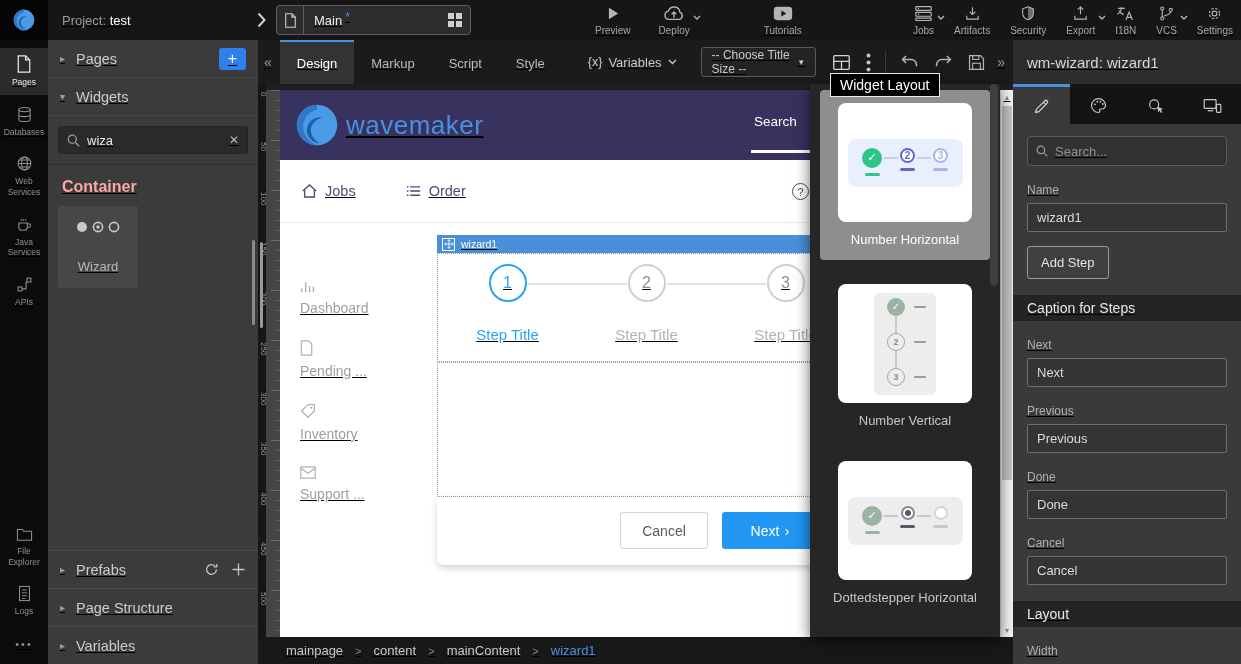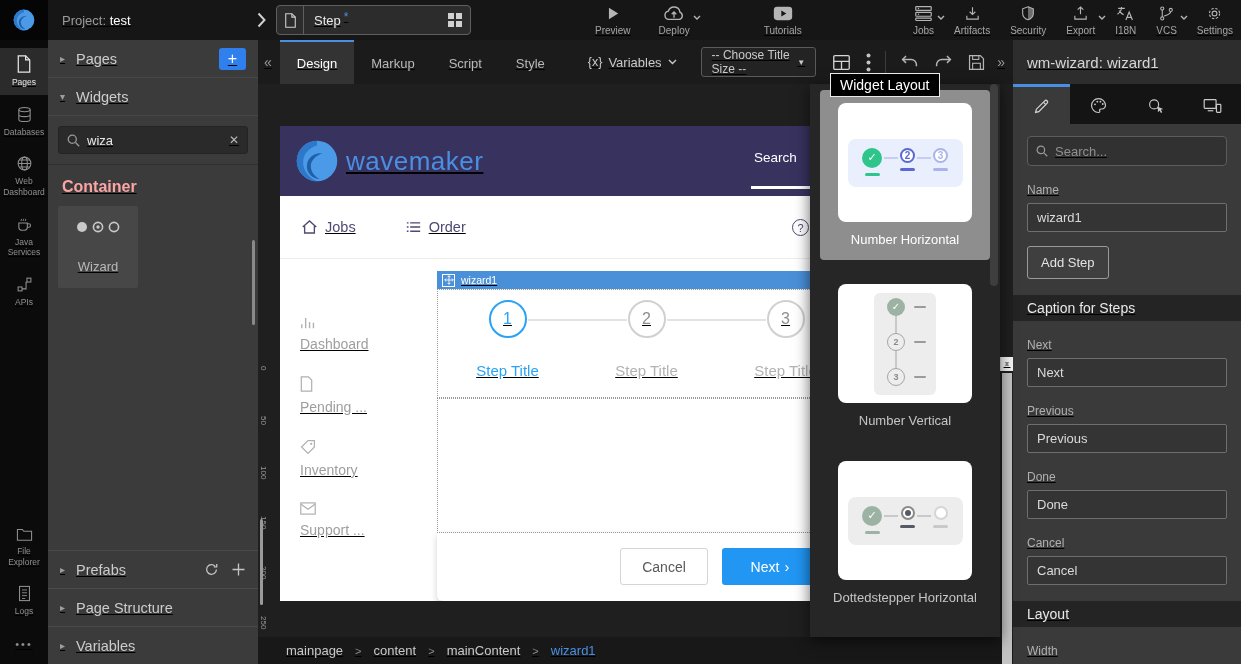--- a/index.html
+++ b/index.html
@@ -65,21 +65,21 @@
 .ct-vars { display:flex; align-items:center; gap:6px; margin-left:26px; color:#c9c9c9; font-size:13px; cursor:pointer; }
 .ct-vars .vx { font-size:12.5px; color:#c9c9c9; }
 .ct-select { margin-left:24px; width:160px; height:30px; background:#232323; border:1px solid #5a5a5a; border-radius:3px; display:flex; align-items:center; padding:0 10px; color:#c9c9c9; font-size:12px; cursor:pointer; }
 .ct-select .caret { margin-left:auto; font-size:8px; color:#c9c9c9; }
 .ct-icons { display:flex; align-items:center; gap:7px; margin-left:12px; }
 .ct-icon { padding:4px; cursor:pointer; }
 .ct-div { width:1px; height:22px; background:#3c3c3c; margin:0 3px; }
 .ct-expand { margin-left:auto; color:#9a9a9a; font-size:14px; padding:0 8px; cursor:pointer; }
 
 
-.canvas-area { flex:1; background:#1f1f1f; display:flex; position:relative; min-height:0;align-items:center; }
+.canvas-area { flex:1; background:#1f1f1f; display:flex; position:relative; min-height:0; }
 .canvas-gutter { width:8px; background:#161616; position:relative; flex:none; }
 .gutter-thumb { position:absolute; left:2px; top:158px; width:3px; height:86px; background:#9a9a9a; border-radius:2px; }
 .ruler { width:14px; margin-top:6px; flex:none; position:relative;
   background:
     repeating-linear-gradient(to bottom, #6e6e6e 0 1px, transparent 1px 50px) right top / 9px 100% no-repeat,
     repeating-linear-gradient(to bottom, #5f5f5f 0 1px, transparent 1px 10px) right top / 4px 100% no-repeat,
     #454545; }
 .ruler span { position:absolute; left:2px; color:#999999; font-size:8px; transform:rotate(90deg); transform-origin:left top; white-space:nowrap; }
 .page { flex:1; margin-top:6px; background:#ffffff; position:relative; overflow:hidden; min-width:0; }
 .page-header { height:70px; background:#38325f; position:relative; display:flex; align-items:center; padding-left:10px; }
@@ -191,21 +191,21 @@
           <polyline points="1.5,1.5 7.5,8 1.5,14.5" fill="none" stroke="#cfcfcf" stroke-width="2"></polyline>
         </svg>
       </span>
     <div class="page-tab">
       <span class="doc-cell">
           <svg width="13" height="15" viewBox="0 0 18 22">
             <path d="M2 1h9l5 5v15H2z" fill="none" stroke="#cfcfcf" stroke-width="1.6"></path>
             <path d="M11 1v5h5" fill="none" stroke="#cfcfcf" stroke-width="1.6"></path>
           </svg>
         </span>
-      <span class="tab-label">Step</span>
+      <span class="tab-label">Main</span>
       <span class="dirty">*</span>
       <span class="grid-cell">
           <svg width="14" height="14" viewBox="0 0 14 14">
             <rect x="0" y="0" width="6" height="6" fill="#d0d0d0"></rect>
             <rect x="8" y="0" width="6" height="6" fill="#d0d0d0"></rect>
             <rect x="0" y="8" width="6" height="6" fill="#d0d0d0"></rect>
             <rect x="8" y="8" width="6" height="6" fill="#d0d0d0"></rect>
           </svg>
         </span>
     </div>
@@ -329,21 +329,21 @@
             <path d="M4 5v14c0 1.7 3.6 3 8 3s8-1.3 8-3V5M4 12c0 1.7 3.6 3 8 3s8-1.3 8-3" fill="none" stroke="#8f8f8f" stroke-width="1.5"></path>
           </svg>
         <span class="rlbl">Databases</span>
       </div>
       <div class="rail-item">
         <svg width="17" height="17" viewBox="0 0 24 24">
             <circle cx="12" cy="12" r="9" fill="none" stroke="#8f8f8f" stroke-width="1.5"></circle>
             <ellipse cx="12" cy="12" rx="4" ry="9" fill="none" stroke="#8f8f8f" stroke-width="1.5"></ellipse>
             <path d="M3 12h18M4.5 7h15M4.5 17h15" fill="none" stroke="#8f8f8f" stroke-width="1.5"></path>
           </svg>
-        <span class="rlbl">Web Dashboard</span>
+        <span class="rlbl">Web Services</span>
       </div>
       <div class="rail-item">
         <svg width="17" height="17" viewBox="0 0 24 24">
             <path d="M4 10h12v6a4 4 0 01-4 4H8a4 4 0 01-4-4z" fill="none" stroke="#8f8f8f" stroke-width="1.5"></path>
             <path d="M16 11h2a2.5 2.5 0 010 5h-2" fill="none" stroke="#8f8f8f" stroke-width="1.5"></path>
             <path d="M7 7c0-1.5 1-1.5 1-3M10 7c0-1.5 1-1.5 1-3M13 7c0-1.5 1-1.5 1-3" fill="none" stroke="#8f8f8f" stroke-width="1.3"></path>
           </svg>
         <span class="rlbl">Java Services</span>
       </div>
       <div class="rail-item">

